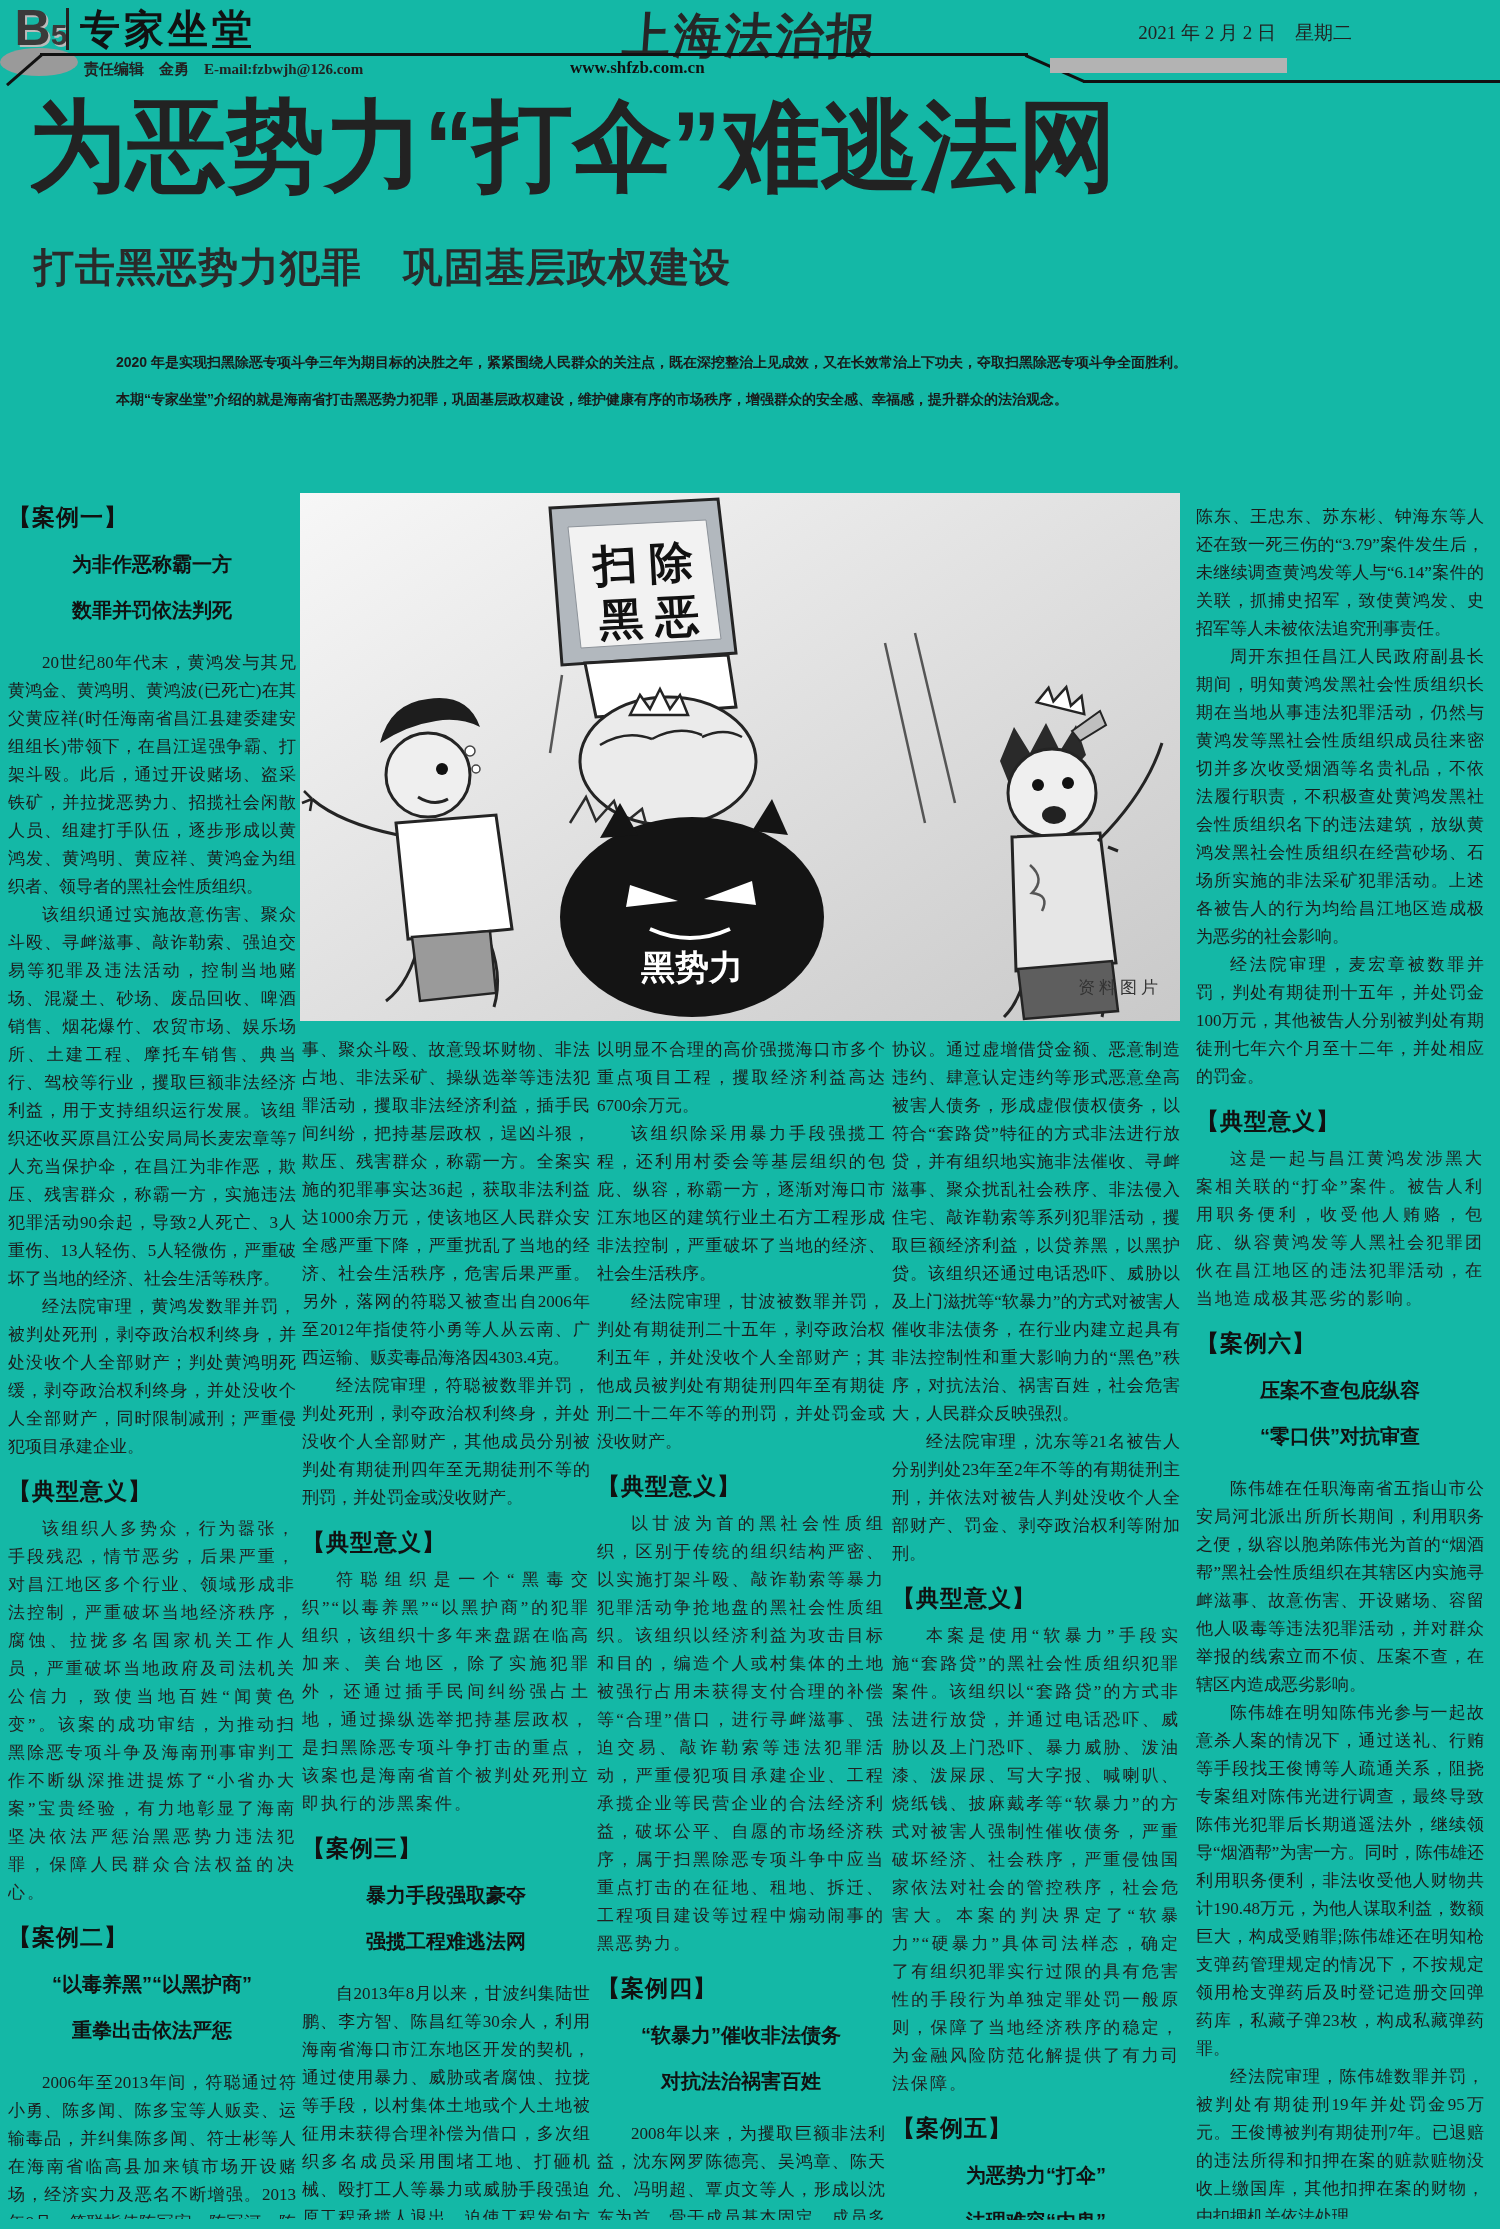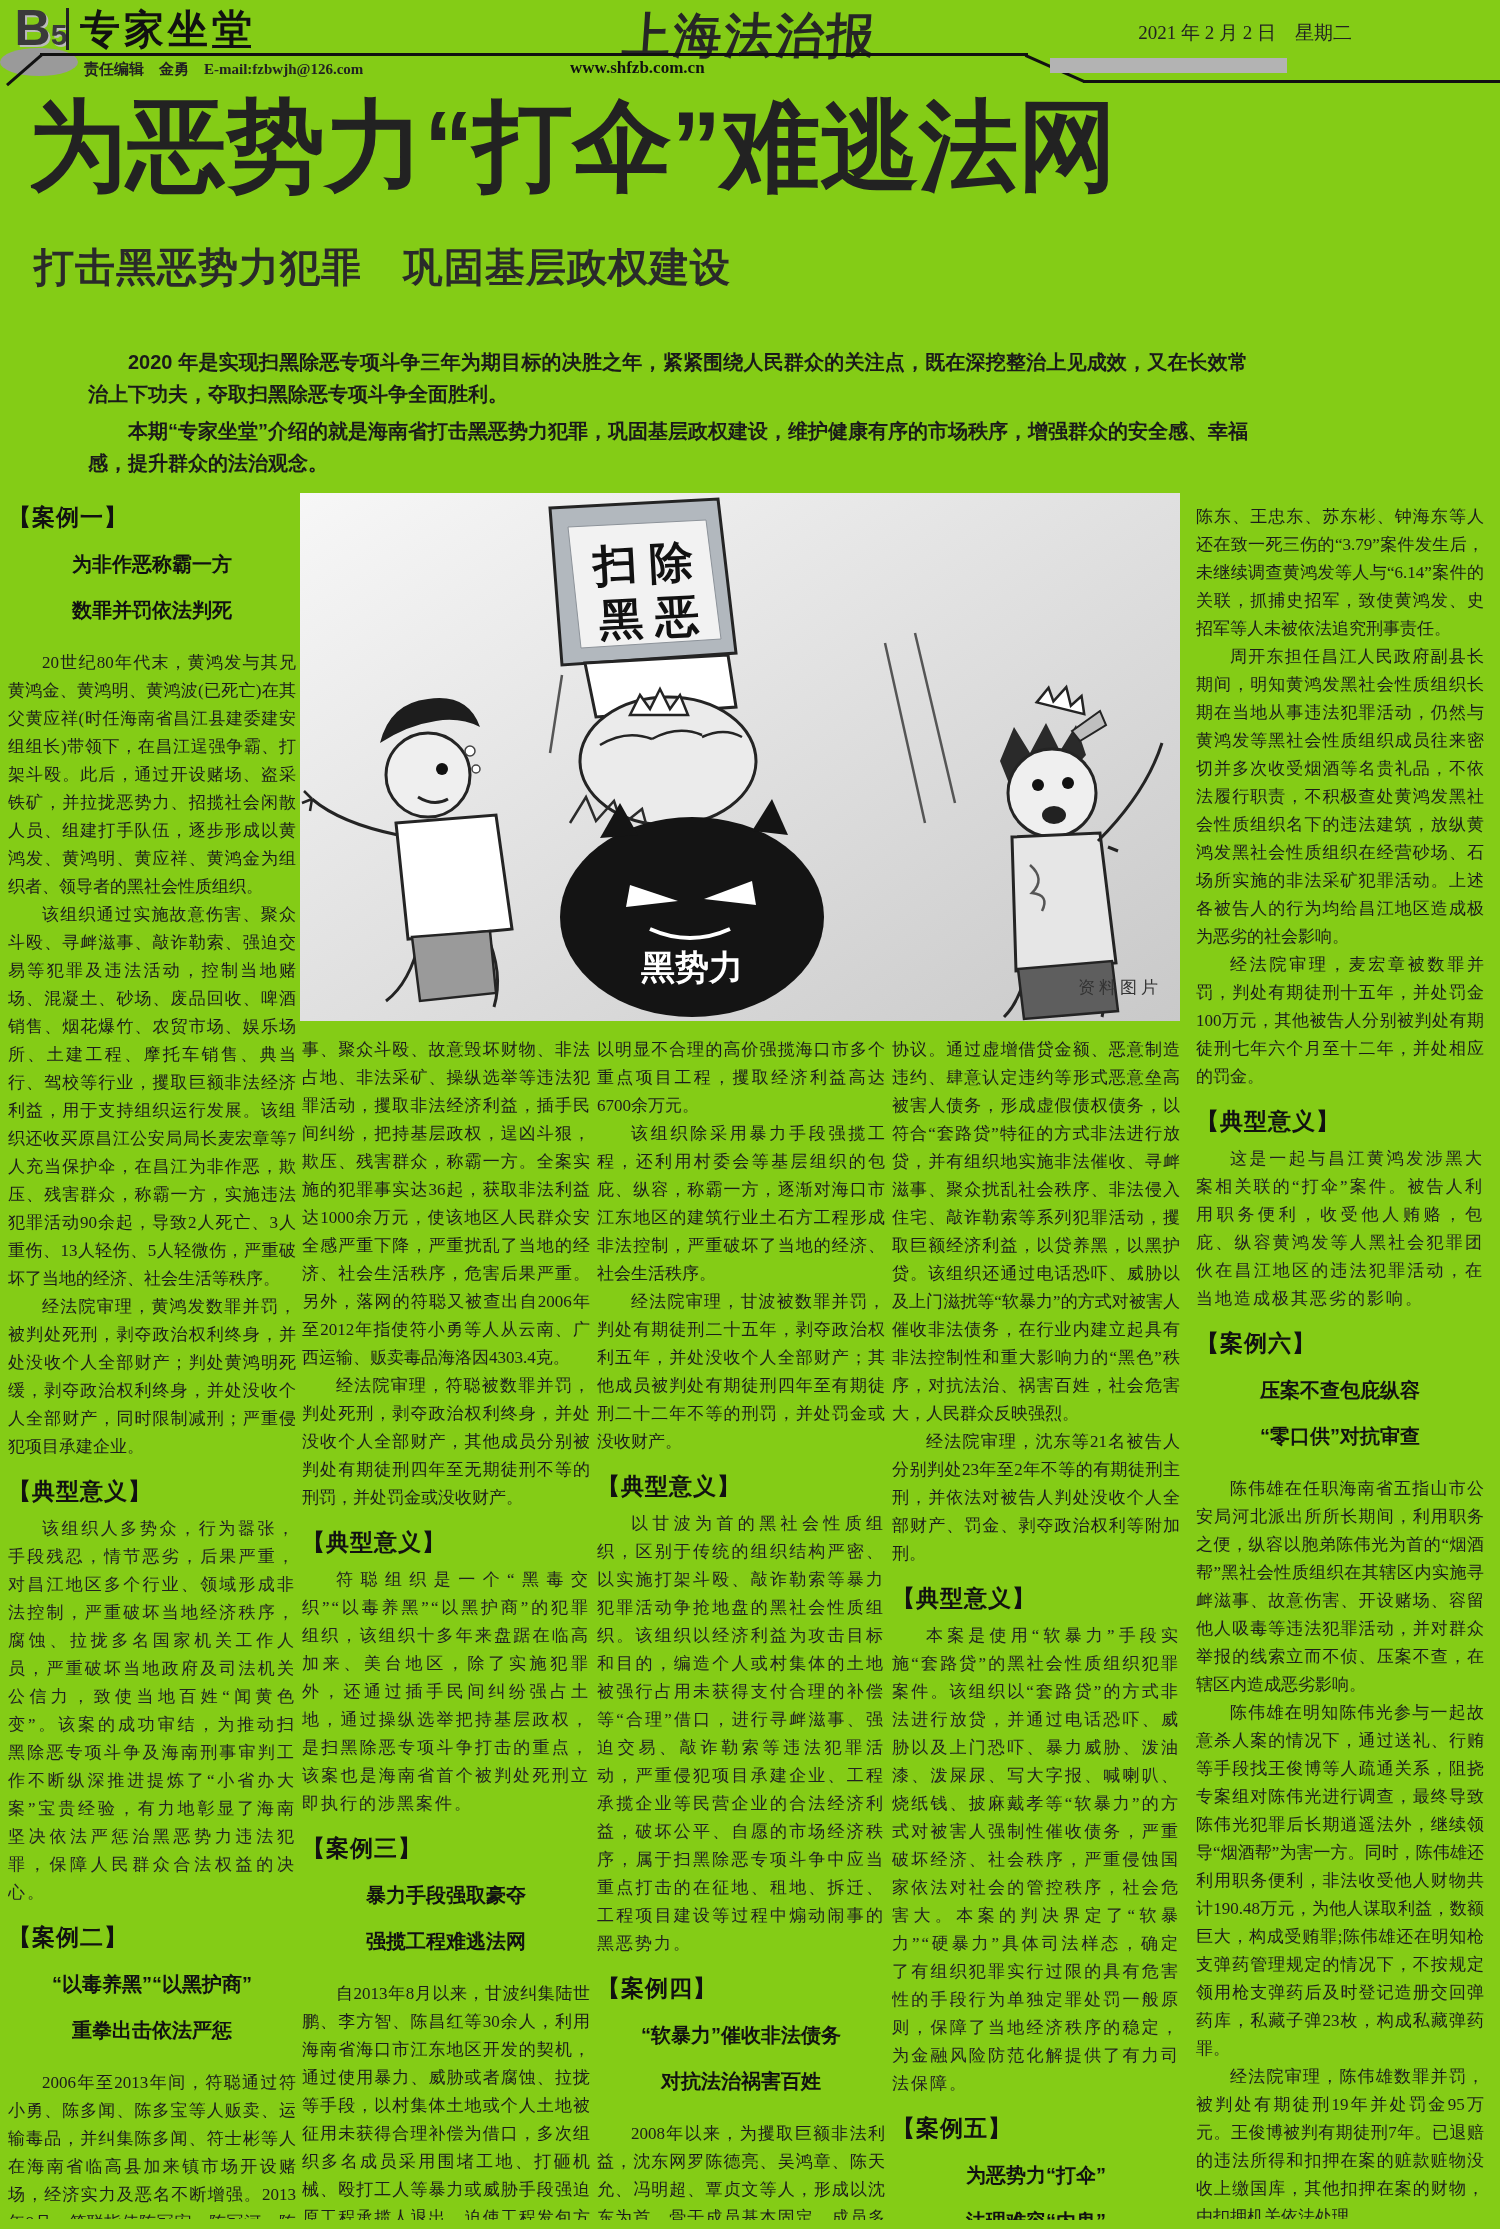--- a/index.html
+++ b/index.html
@@ -1,16 +1,16 @@
 <!DOCTYPE html>
 <html><head>
 <meta charset="utf-8">
 <style>
   html,body{margin:0;padding:0;background:#e9e9e9;}
-  .page{position:relative;width:1500px;height:2229px;background:#84cc16;overflow:hidden;
+  .page{position:relative;width:1500px;height:2229px;background:#14b8a6;overflow:hidden;
         font-family:"Liberation Serif","DejaVu Serif",serif;color:#1c1c1c;}
   
   .ed-badge{position:absolute;left:6px;top:4px;width:70px;text-align:center;
             font-family:"Liberation Sans",sans-serif;font-weight:900;font-size:30px;line-height:48px;color:#3a3a3a;
             text-shadow:2px 2px 0 #bbb;}
   .ed-badge::first-letter{font-size:50px;}
   .ed-ellipse{position:absolute;left:0px;top:48px;width:78px;height:28px;background:#9a9a9a;border-radius:50%;}
   .vrule{position:absolute;left:66px;top:8px;width:3px;height:42px;background:#222;}
   .section-title{position:absolute;left:80px;top:2px;font-family:"Liberation Sans",sans-serif;
                  font-weight:900;font-size:40px;letter-spacing:4px;color:#111;}
@@ -29,21 +29,21 @@
   .r2{left:1083px;top:80px;width:417px;height:3px;}
   .rldiag{left:6px;top:84px;width:46px;height:3px;transform:rotate(-41deg);transform-origin:left top;}
   .graybar{position:absolute;left:1050px;top:58px;width:237px;height:15px;background:#b3b3b3;}
   
   .headline{position:absolute;left:28px;top:84px;width:1260px;
             font-family:"Liberation Sans",sans-serif;font-weight:900;font-size:99px;line-height:124px;
             letter-spacing:0px;color:#222;}
   .subhead{position:absolute;left:34px;top:240px;font-family:"Liberation Sans",sans-serif;
            font-weight:900;font-size:40px;color:#2a2a2a;letter-spacing:1px;}
   .intro{position:absolute;left:88px;top:346px;width:1160px;
-         font-family:"Liberation Sans",sans-serif;font-weight:600;font-size:20px;line-height:32px;
+         font-family:"Liberation Sans",sans-serif;font-weight:600;font-size:14px;line-height:32px;
          color:#1a1a1a;text-align:justify;}
   .intro p{margin:0 0 5px;text-indent:2em;}
   
   .col{position:absolute;width:288px;overflow:hidden;font-size:17px;line-height:28px;text-align:justify;}
   .c1{left:8px;top:503px;height:1716px;}
   .c2{left:302px;top:1036px;height:1184px;}
   .c3{left:597px;top:1036px;height:1184px;}
   .c4{left:892px;top:1036px;height:1184px;}
   .c5{left:1196px;top:503px;height:1716px;}
   .case-label{font-family:"Liberation Sans",sans-serif;font-weight:900;font-size:23px;

